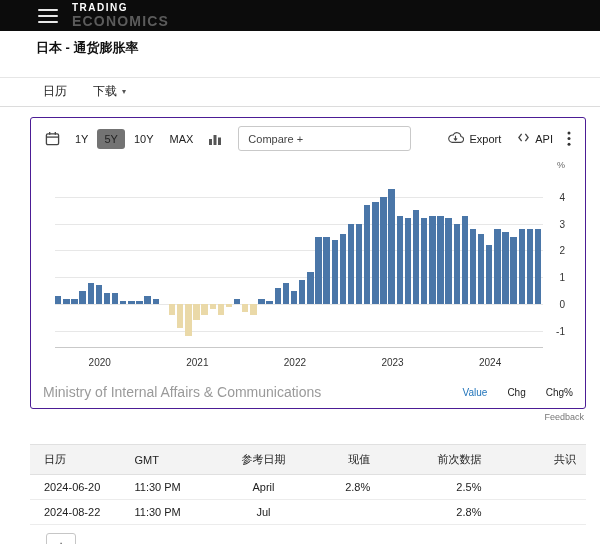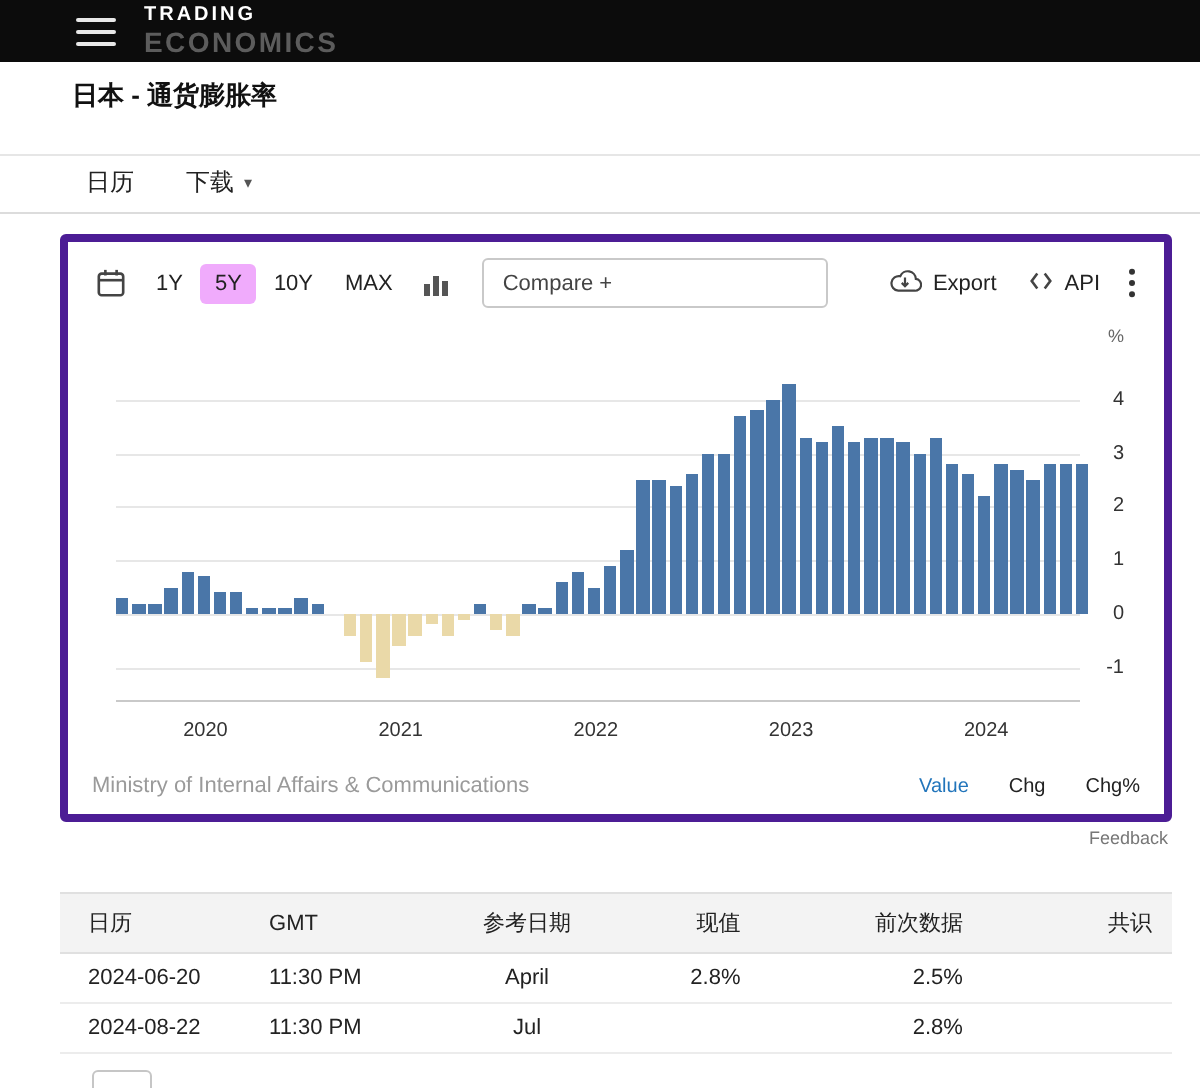--- a/index.html
+++ b/index.html
@@ -21,40 +21,40 @@
 
   
   .tabs { display:flex; align-items:flex-end; padding-left:30px; border-bottom:1px solid #dcdcdc; height:29px; }
   .tab { font-size:12px; padding:6px 13px 6px; color:#222; cursor:pointer; display:flex; gap:5px; align-items:center; }
   .tab.active { border:1px solid #dcdcdc; border-bottom:1px solid #fff; margin-bottom:-1px; background:#fff; border-radius:2px 2px 0 0; }
   .tab .caret { font-size:8px; color:#555; }
 
   .main { padding:10px 14px 0 30px; }
 
   
-  .card { border:4px solid #4c1d95; border-radius:3px; padding:6px 8px 2px; background:#fff; }
+  .card { border:1px solid #4c1d95; border-radius:3px; padding:6px 8px 2px; background:#fff; }
   .toolbar { display:flex; align-items:center; gap:4px; padding:2px 2px 5px; }
   .icon-btn { background:none; border:none; padding:2px 4px; cursor:pointer; display:flex; align-items:center; }
   .range-btn { background:none; border:none; font-size:11px; color:#222; padding:4px 7px; border-radius:3px; cursor:pointer; font-family:inherit; }
-  .range-btn.active { background:#f0abfc; }
+  .range-btn.active { background:#737373; }
   .compare-box { width:173px; height:25px; border:1px solid #c9c9c9; border-radius:3px; display:flex; align-items:center; padding-left:9px; font-size:11px; color:#444; margin-left:8px; cursor:text; }
   .tb-spacer { flex:1; }
   .tool-btn { background:none; border:none; display:flex; align-items:center; gap:5px; font-size:11px; color:#222; cursor:pointer; padding:3px 6px; font-family:inherit; }
 
   
   .chart { position:relative; height:228px; }
   .plot { position:absolute; left:16px; right:34px; top:22px; bottom:36px; border-bottom:1px solid #c9c9c9; }
   .gridline { position:absolute; left:0; right:0; height:1px; background:#e7e7e7; }
   .bar { position:absolute; }
   .ytick { position:absolute; right:12px; font-size:10px; color:#333; transform:translateY(-50%); }
   .xtick { position:absolute; bottom:16px; font-size:10px; color:#333; transform:translateX(-50%); }
   .unit-label { position:absolute; top:4px; right:12px; font-size:9px; color:#666; }
 
   .chart-footer { display:flex; justify-content:space-between; align-items:center; padding:0 4px 6px; }
-  .source { font-size:11px; color:#9a9a9a; }
+  .source { font-size:14px; color:#9a9a9a; }
   .modes { display:flex; gap:20px; }
   .mode { font-size:10px; color:#222; cursor:pointer; }
   .mode.active { color:#2275bb; }
 
   .feedback { text-align:right; font-size:9px; color:#777; padding:3px 2px 0; cursor:pointer; }
 
   
   table { width:100%; border-collapse:collapse; margin-top:22px; font-size:11px; }
   thead th { background:#f3f3f3; border-top:1px solid #e0e0e0; border-bottom:1px solid #e0e0e0;
              padding:7px 10px; font-weight:normal; color:#222; }

